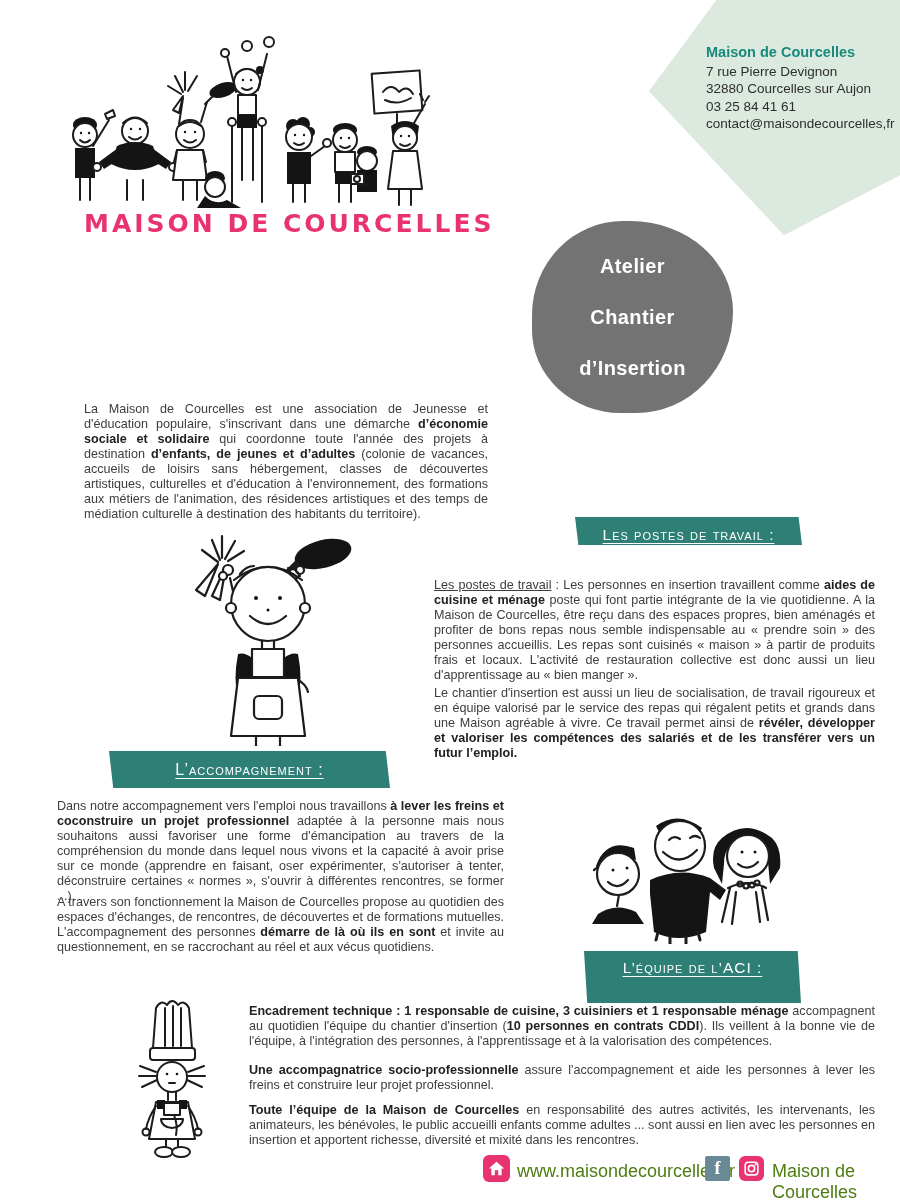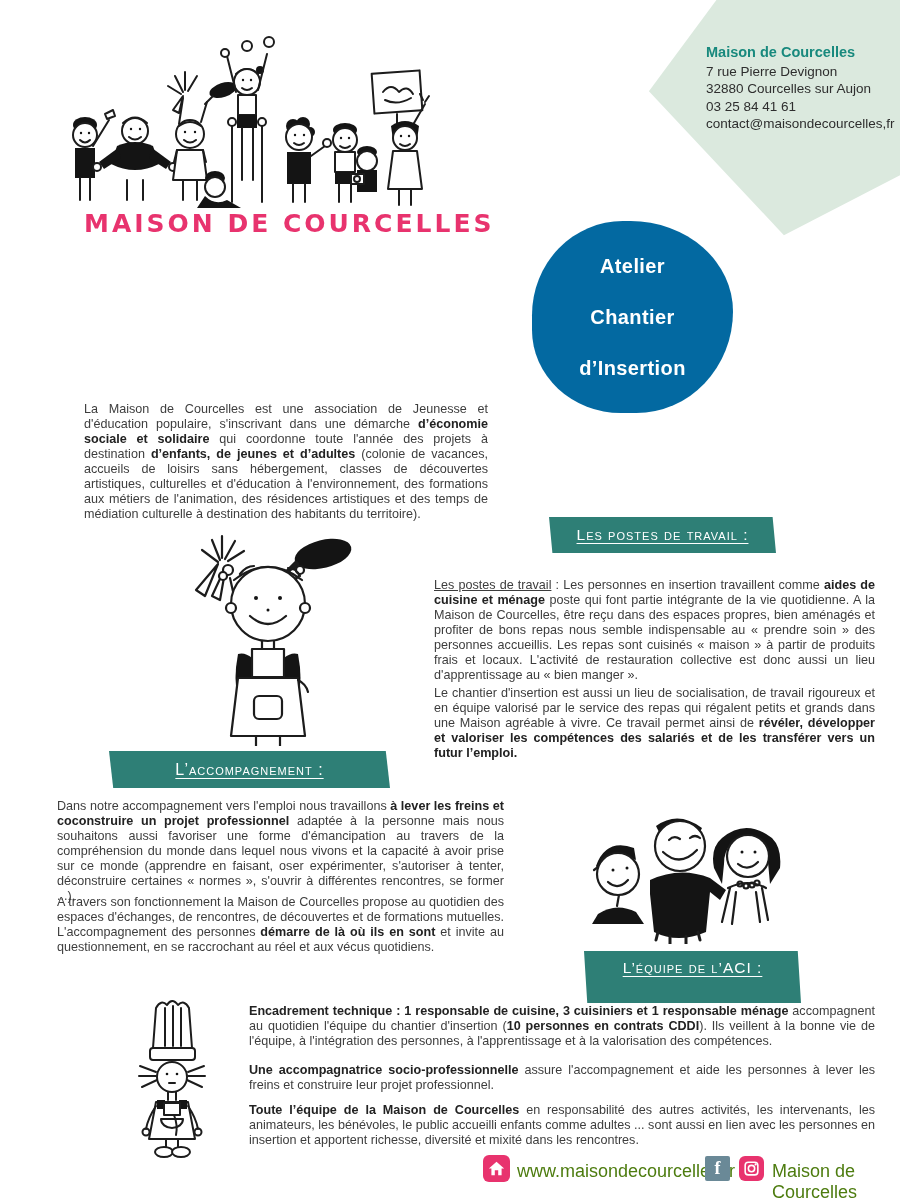--- a/index.html
+++ b/index.html
@@ -8,21 +8,21 @@
   
   .contact-shape{position:absolute;left:630px;top:0;width:270px;height:240px;
         background:#dbe9de;clip-path:polygon(32% 0,100% 0,100% 73%,57% 98%,7% 38%);}
   .contact-block{position:absolute;left:706px;top:44px;width:190px;font-size:13.5px;
         line-height:17.5px;color:#2e2e2e;}
   .contact-name{color:#18897d;font-weight:bold;font-size:14.5px;margin-bottom:1px;}
   
   .logo-title{position:absolute;left:84px;top:209px;font-size:25px;font-weight:800;
         color:#e8336e;letter-spacing:3px;font-family:"DejaVu Sans",sans-serif;}
   
-  .badge{position:absolute;left:532px;top:221px;width:201px;height:192px;background:#0369a1;
+  .badge{position:absolute;left:532px;top:221px;width:201px;height:192px;background:#737373;
         border-radius:47% 53% 50% 46% / 51% 49% 55% 45%;display:flex;flex-direction:column;
         justify-content:center;align-items:center;gap:28px;}
   .badge span{color:#fff;font-weight:bold;font-size:20px;letter-spacing:.4px;}
   
   .banner{position:absolute;}
   .banner-bg{position:absolute;inset:0;background:#2e7f76;
         clip-path:polygon(0 0,98.5% 0,100% 100%,1.5% 100%);}
   .banner-label{position:relative;display:block;text-align:center;color:#fff;
         font-variant:small-caps;letter-spacing:1px;text-decoration:underline;
         text-underline-offset:3px;text-decoration-thickness:1px;}
@@ -189,21 +189,21 @@
       <path d="M70,136 q-5,26 0,44 l14,0 l0,-40 q-7,-6 -14,-4 z" fill="#141414" stroke="none"></path>
       <path d="M130,136 q5,26 0,44 l-14,0 l0,-40 q7,-6 14,-4 z" fill="#141414" stroke="none"></path>
       <rect x="84" y="131" width="32" height="28" fill="#fff"></rect>
       <path d="M70,160 L130,160 L137,218 L63,218 z" fill="#fff"></path>
       <rect x="86" y="178" width="28" height="23" rx="5" fill="#fff"></rect>
       <path d="M88,218 L88,228 M112,218 L112,228"></path>
       <path d="M130,162 q8,4 10,12"></path>
     </g>
   </svg>
 
-  <div class="banner" style="left:549px;top:517px;width:227px;height:36px">
+  <div class="banner" style="left:575px;top:517px;width:227px;height:28px">
     <div class="banner-bg"></div>
     <span class="banner-label" style="line-height:36px;font-size:15.5px">Les postes de travail :</span>
   </div>
   <p class="para" style="left:434px;top:578px;width:441px;margin:0"><span style="text-decoration: underline;">Les postes de travail</span><span> : Les personnes en insertion travaillent comme </span><span class="b">aides de cuisine et ménage</span><span> poste qui font partie intégrante de la vie quotidienne. A la Maison de Courcelles, être reçu dans des espaces propres, bien aménagés et profiter de bons repas nous semble indispensable au « prendre soin » des personnes accueillis. Les repas sont cuisinés « maison » à partir de produits frais et locaux. L'activité de restauration collective est donc aussi un lieu d'apprentissage au « bien manger ».</span></p>
   <p class="para" style="left:434px;top:686px;width:441px;margin:0"><span>Le chantier d'insertion est aussi un lieu de socialisation, de travail rigoureux et en équipe valorisé par le service des repas qui régalent petits et grands dans une Maison agréable à vivre. Ce travail permet ainsi de </span><span class="b">révéler, développer et valoriser les compétences des salariés et de les transférer vers un futur l’emploi.</span></p>
 
   <div class="banner" style="left:109px;top:751px;width:281px;height:37px">
     <div class="banner-bg"></div>
     <span class="banner-label" style="line-height:37px;font-size:16px">L’accompagnement :</span>
   </div>

